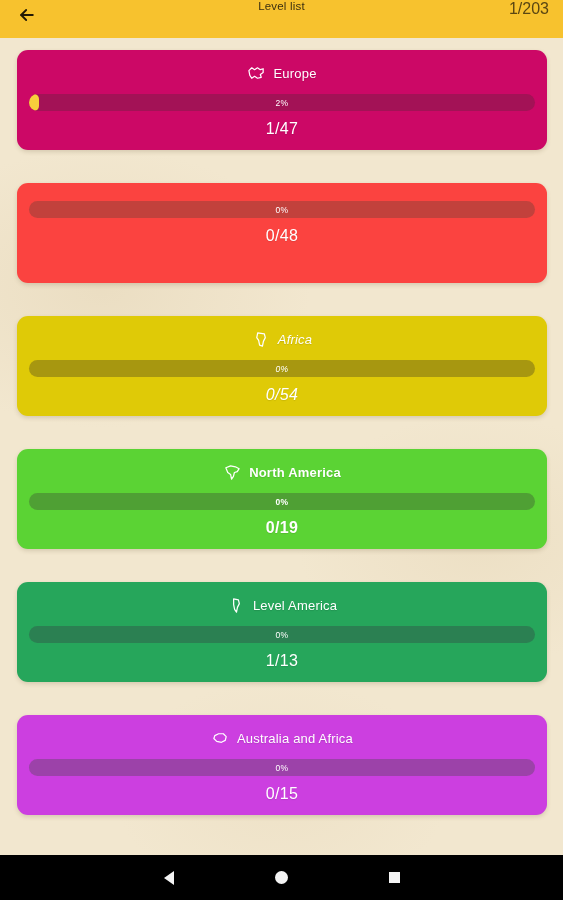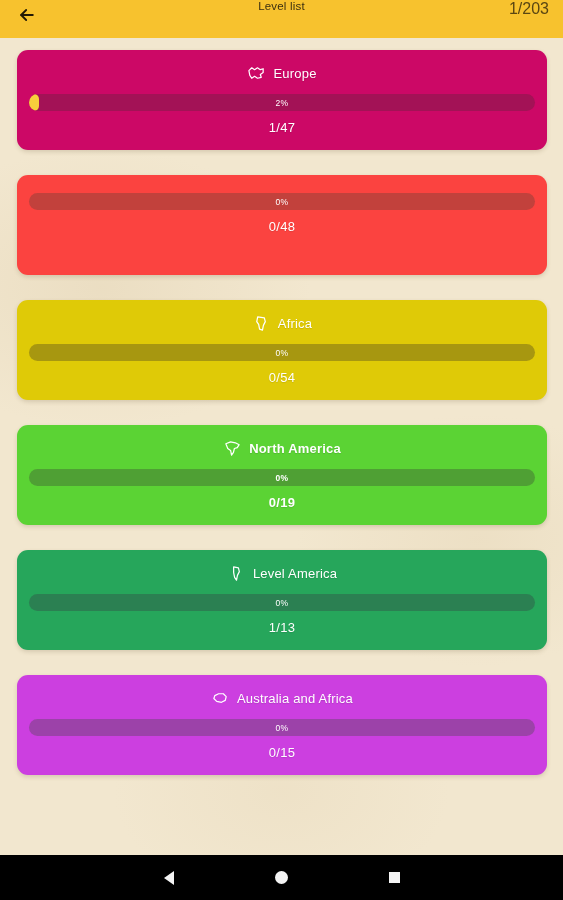--- a/index.html
+++ b/index.html
@@ -67,21 +67,21 @@
   
   .list {
     padding: 12px 17px 0 17px;
     box-sizing: border-box;
   }
   .card {
     position: relative;
     width: 530px;
     height: 100px;
     border-radius: 11px;
-    margin-bottom: 25px;
+    margin-bottom: 33px;
     box-sizing: border-box;
     padding: 10px 12px 0 12px;
     box-shadow: 0 2px 4px rgba(120,100,70,0.22);
     cursor: pointer;
     overflow: hidden;
   }
   .card-title {
     display: flex;
     align-items: center;
     justify-content: center;
@@ -128,21 +128,21 @@
     align-items: center;
     justify-content: center;
     font-size: 8.5px;
     color: #ffffff;
     letter-spacing: 0.3px;
   }
   .card-count {
     margin-top: 9px;
     text-align: center;
     color: #ffffff;
-    font-size: 13px;
+    font-size: 16px;
     letter-spacing: 0.3px;
     text-shadow: 0 1px 1px rgba(0,0,0,0.10);
   }
 
   
   .navbar {
     position: absolute;
     left: 0;
     bottom: 0;
     width: 563px;
@@ -214,21 +214,21 @@
         </div>
         <div class="card-count">1/47</div>
       </div>
       <div class="card" style="background: rgb(251, 67, 64);">
         <div class="progress-wrap" style="background: rgb(194, 65, 60);">
           <div class="progress-fill" style="background: rgb(247, 207, 60); width: 0px;"></div>
           <div class="progress-label">0%</div>
         </div>
         <div class="card-count">0/48</div>
       </div>
-      <div class="card" style="background: rgb(223, 202, 7);">
+      <div class="card" style="background: rgb(223, 202, 7); font-style: italic;">
         <div class="card-title">
           <span class="card-icon">
             <svg width="19" height="19" viewBox="0 0 20 20" fill="none" stroke="#ffffff" stroke-width="1.3" stroke-linejoin="round" stroke-linecap="round">
               <path d="M6 3 L13 4 L14 8 L12 12 L11 17 L8 16 L7 11 L5 8 Z"></path>
             </svg>
           </span>
           <span>Africa</span>
         </div>
         <div class="progress-wrap" style="background: rgb(167, 151, 16);">
           <div class="progress-fill" style="background: rgb(247, 207, 60); width: 0px;"></div>

